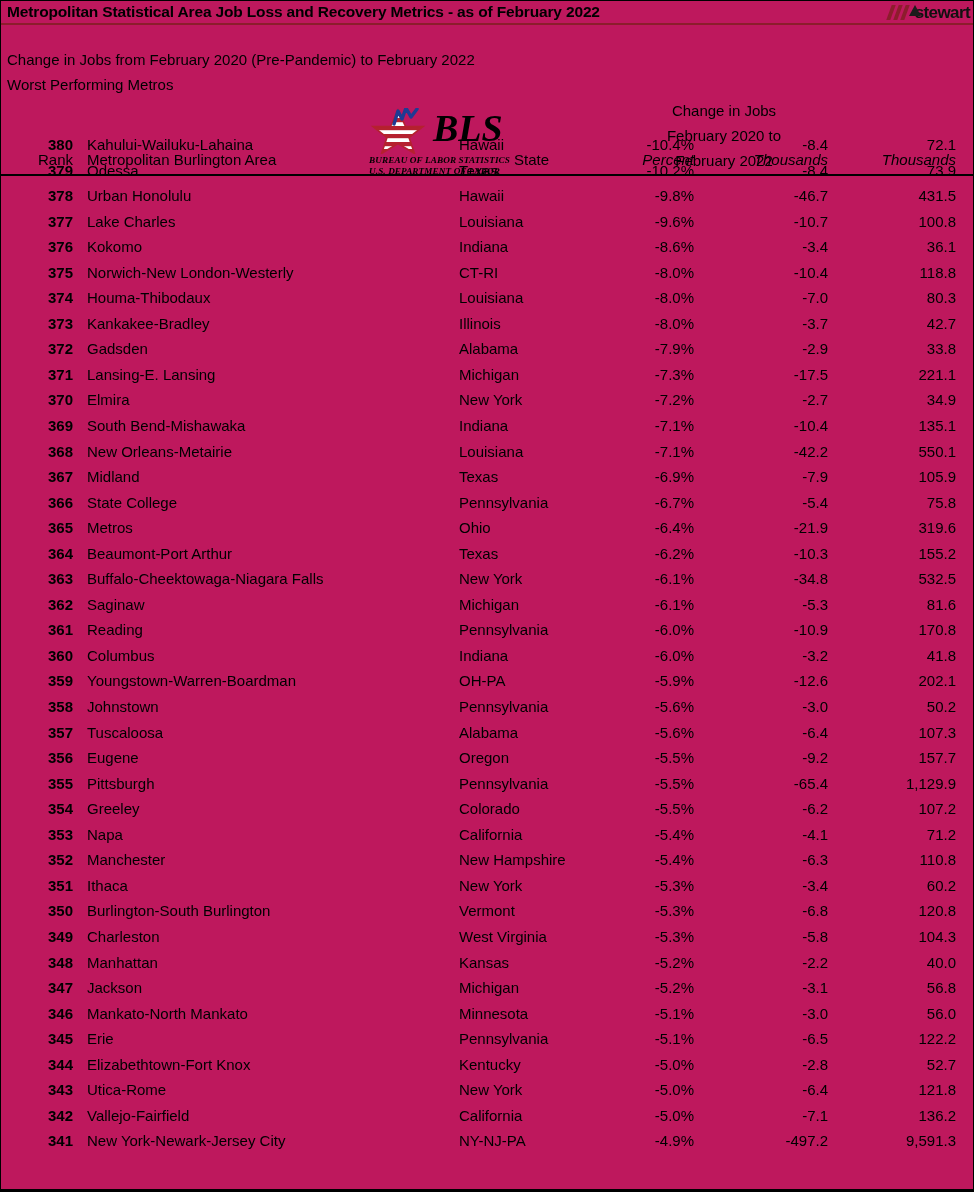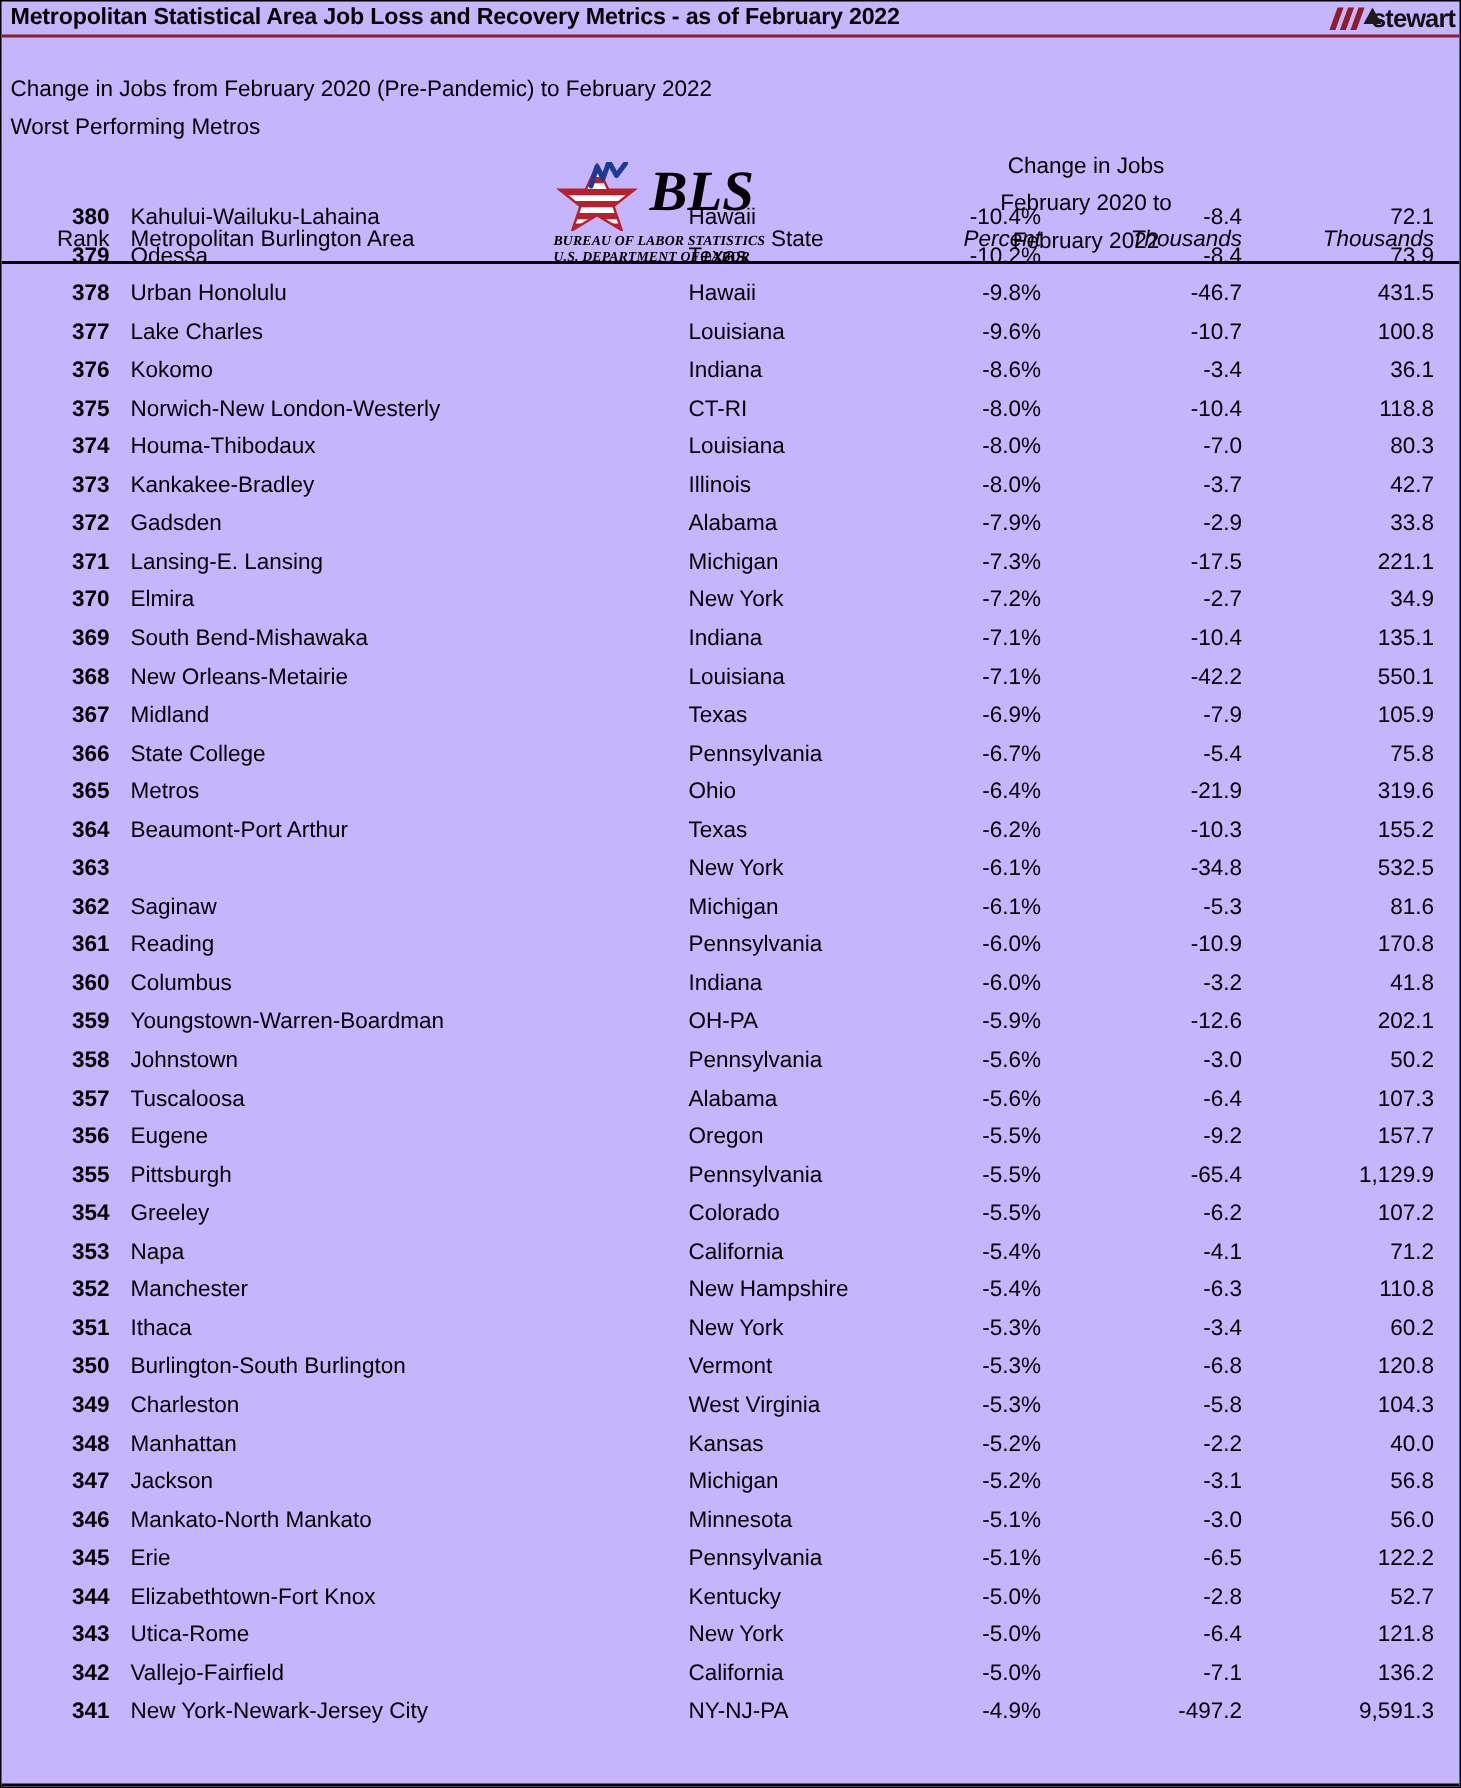--- a/index.html
+++ b/index.html
@@ -9,21 +9,21 @@
   }
   body {
     font-family: "Liberation Sans", sans-serif;
     color: #000000;
   }
   #page {
     position: relative;
     width: 974px;
     height: 1192px;
     box-sizing: border-box;
-    background: #c4b5fd;
+    background: #be185d;
     border: 1px solid #000000;
     overflow: hidden;
   }
 
   
   #title-bar {
     position: relative;
     height: 24px;
     box-sizing: border-box;
     border-bottom: 2px solid #8c1d2c;
@@ -421,20 +421,21 @@
       <div class="row">
         <div class="cell c-rank">364</div>
         <div class="cell c-msa">Beaumont-Port Arthur</div>
         <div class="cell c-state">Texas</div>
         <div class="cell c-pct">-6.2%</div>
         <div class="cell c-thou">-10.3</div>
         <div class="cell c-total">155.2</div>
       </div>
       <div class="row">
         <div class="cell c-rank">363</div>
+        <div class="cell c-msa">Buffalo-Cheektowaga-Niagara Falls</div>
         <div class="cell c-state">New York</div>
         <div class="cell c-pct">-6.1%</div>
         <div class="cell c-thou">-34.8</div>
         <div class="cell c-total">532.5</div>
       </div>
       <div class="row">
         <div class="cell c-rank">362</div>
         <div class="cell c-msa">Saginaw</div>
         <div class="cell c-state">Michigan</div>
         <div class="cell c-pct">-6.1%</div>

